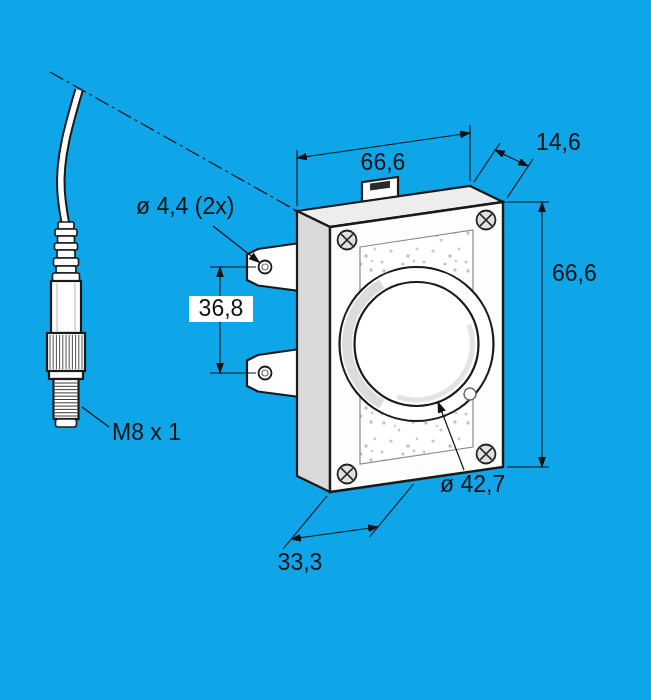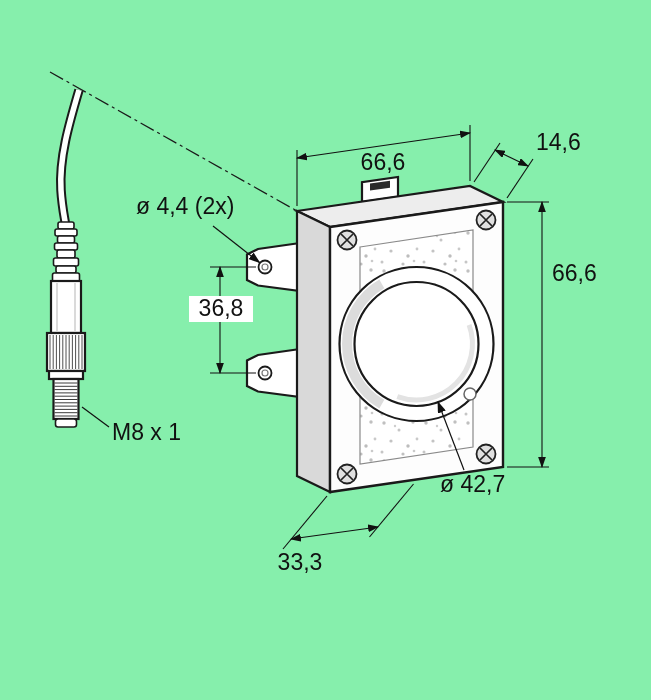--- a/index.html
+++ b/index.html
@@ -1,16 +1,16 @@
 <!DOCTYPE html>
 <html><head>
 <meta charset="utf-8">
 <style>
   html,body { margin:0; padding:0; background:#ffffff; }
-  #stage { position:relative; width:651px; height:700px; background:#86efac; overflow:hidden; }
+  #stage { position:relative; width:651px; height:700px; background:#0ea5e9; overflow:hidden; }
   svg { display:block; }
   .outline   { fill:#ffffff; stroke:#1a1a1a; stroke-width:2.2; }
   .rib       { fill:#ffffff; stroke:#1a1a1a; stroke-width:1.6; }
   .dimline   { stroke:#111111; stroke-width:1.1; fill:none; }
   .extline   { stroke:#111111; stroke-width:1.1; fill:none; }
   .leader    { stroke:#111111; stroke-width:1.2; fill:none; }
   .centerline{ stroke:#1a1a1a; stroke-width:1.2; fill:none; stroke-dasharray:15 4 3 4; }
   .hatch-v   { stroke:#3c3c3c; stroke-width:0.9; fill:none; }
   .hatch-h   { stroke:#3c3c3c; stroke-width:1; fill:none; }
   .dim-label { font-family:"Liberation Sans", sans-serif; font-size:23px; fill:#111111; }

